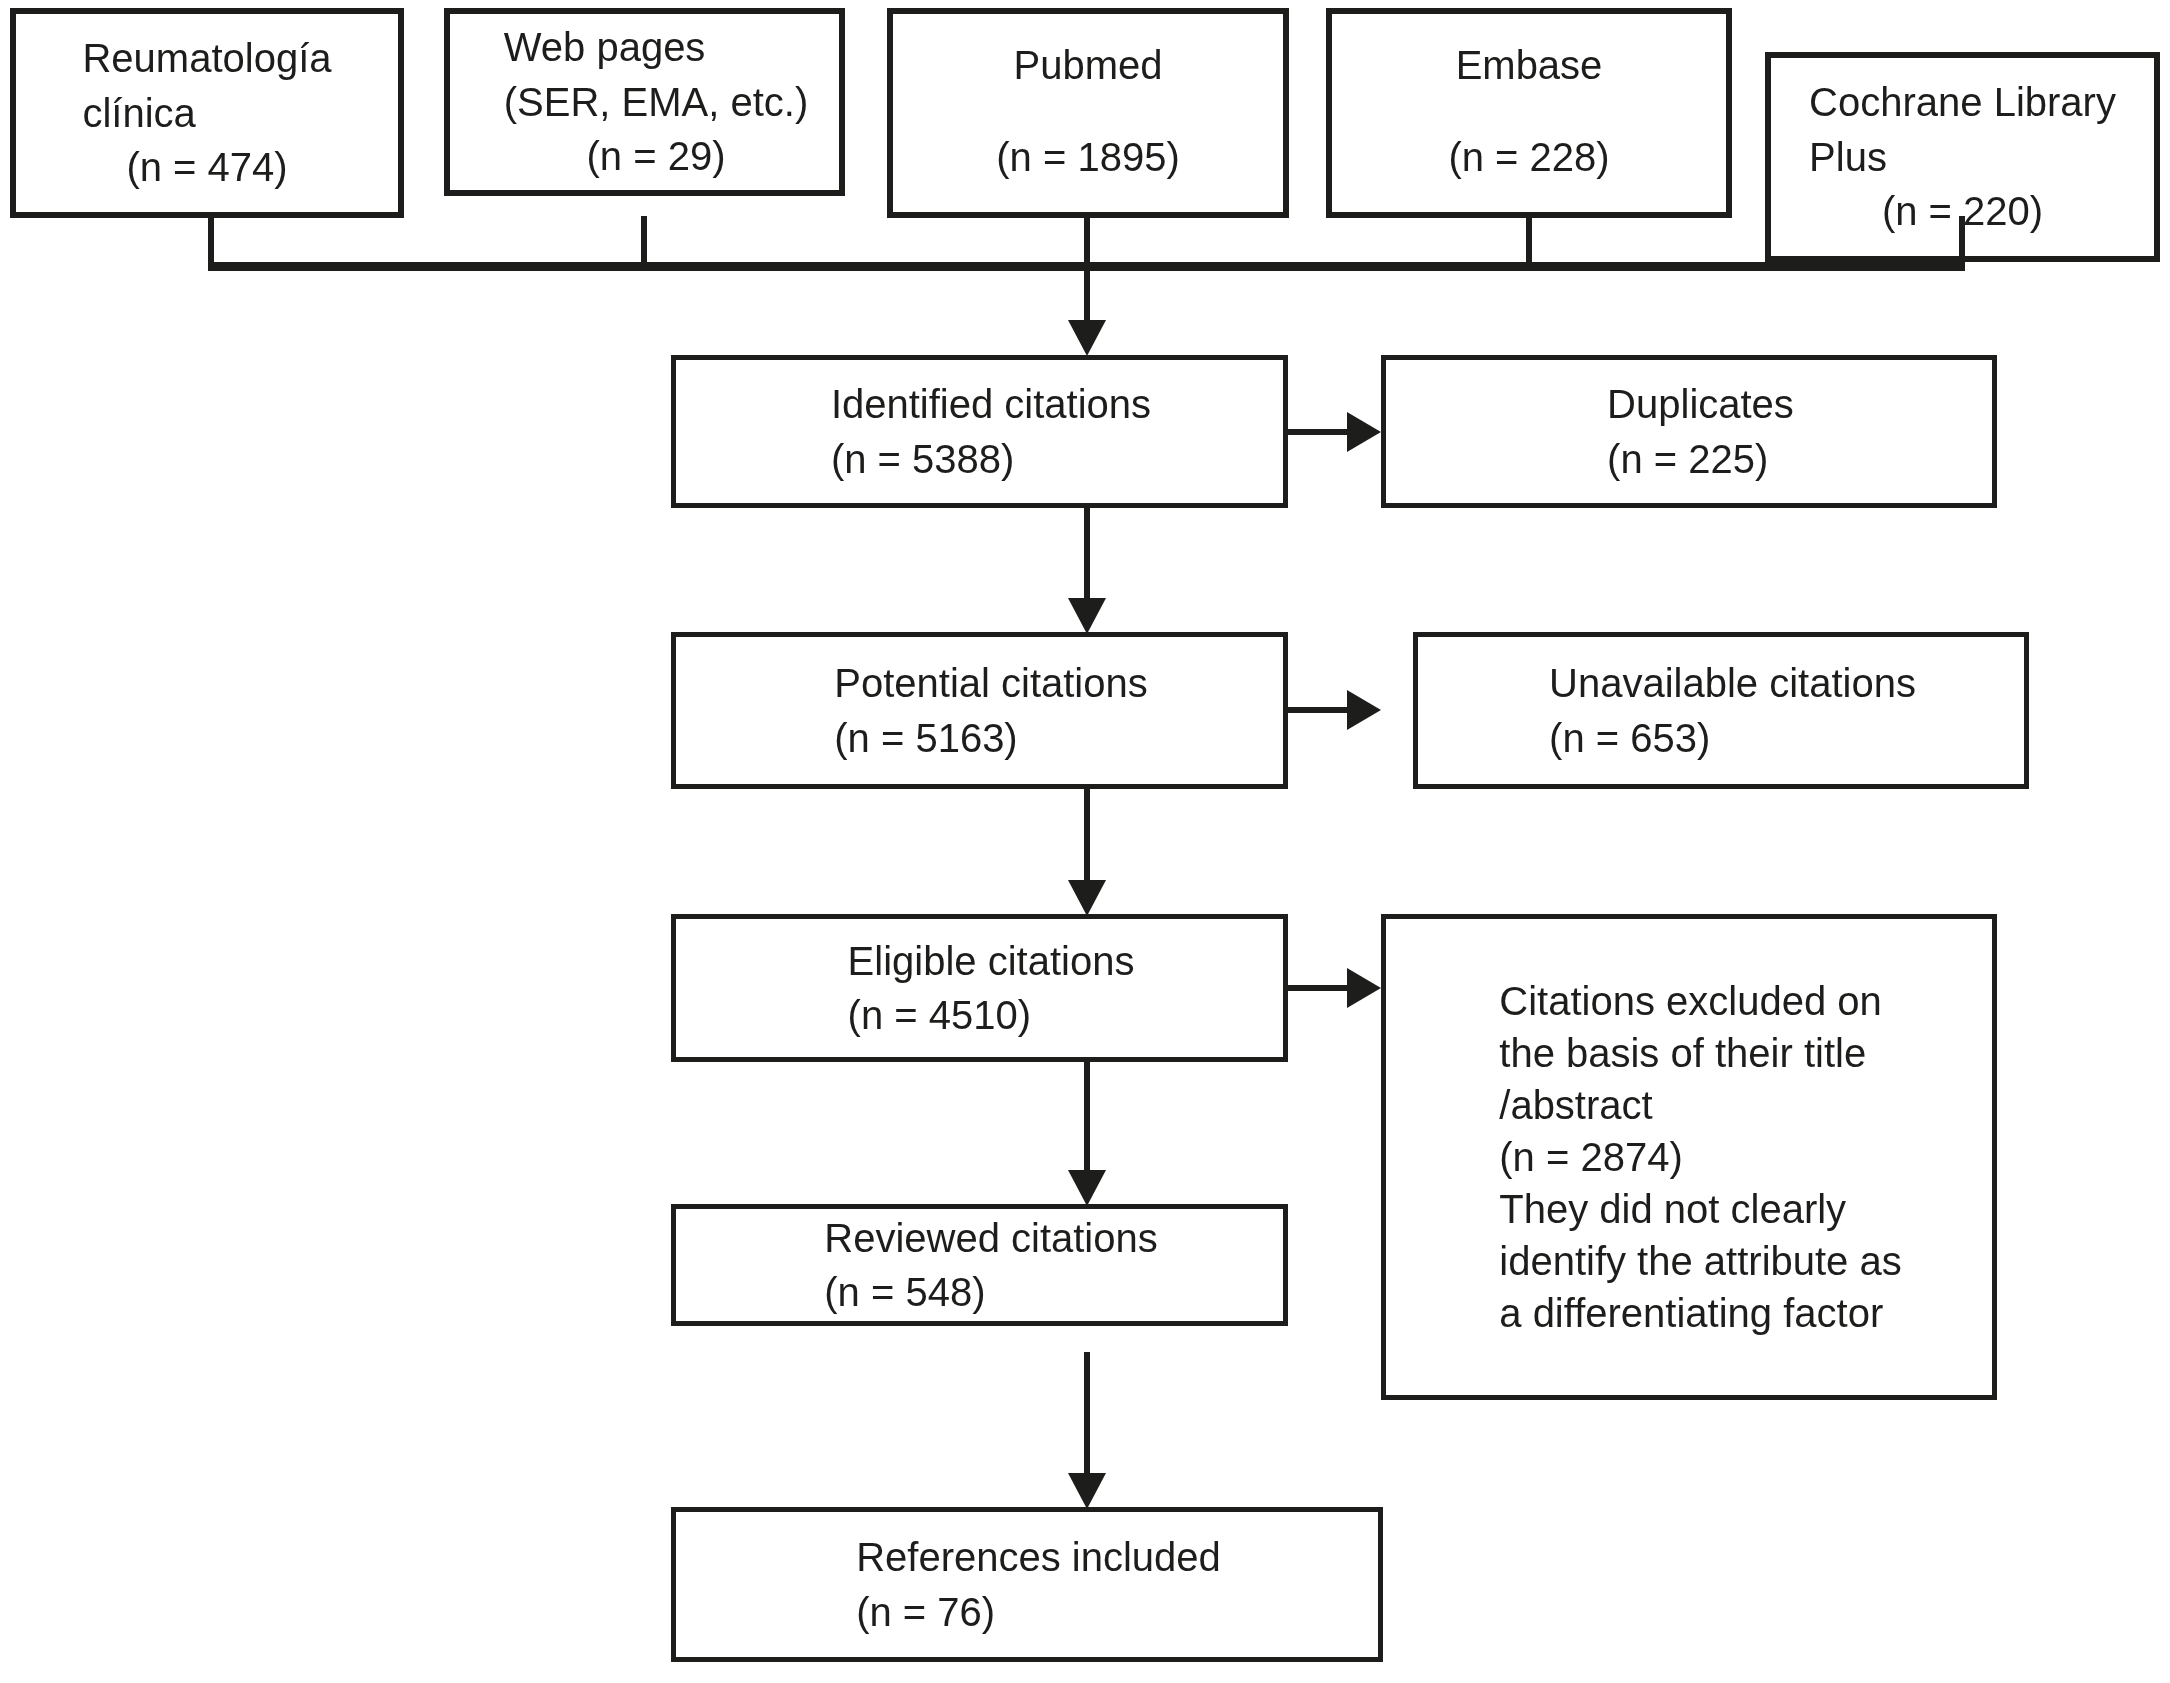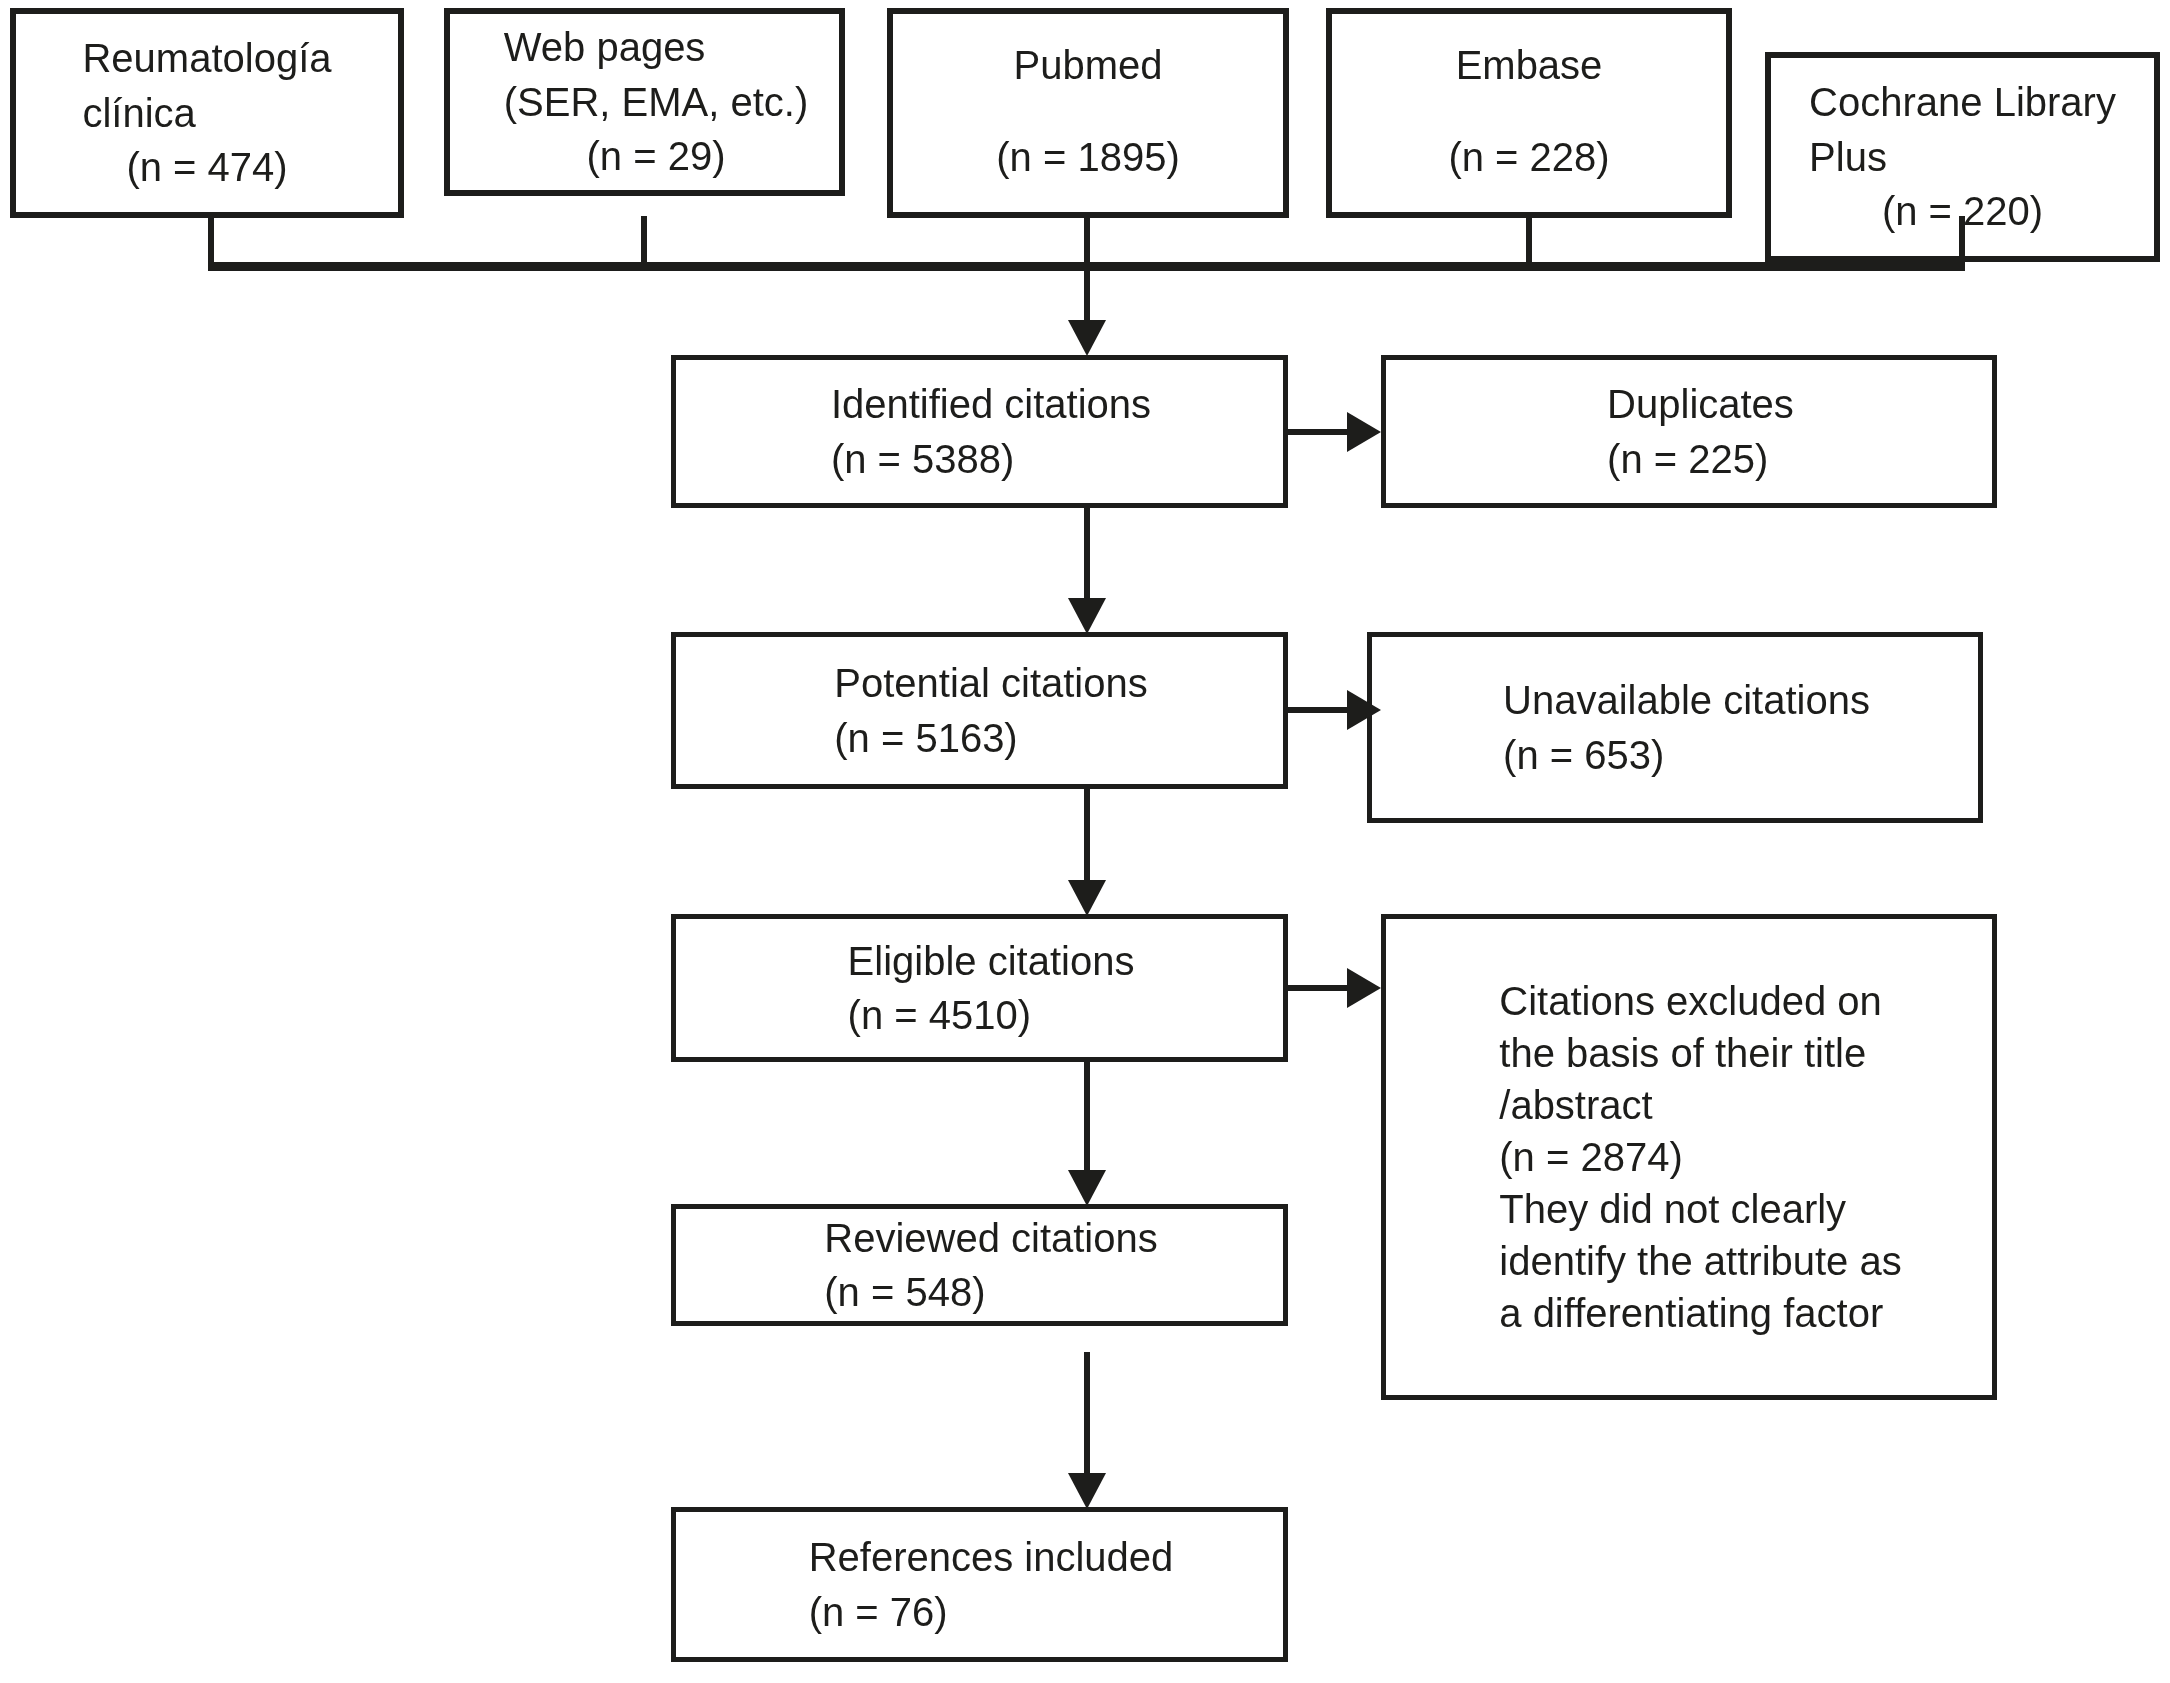--- a/index.html
+++ b/index.html
@@ -105,31 +105,31 @@
   <div class="box thin" style="left:671px;top:914px;width:617px;height:148px;">
     <span class="box-text">Eligible citations
 (n = 4510)</span>
   </div>
 
   <div class="box thin" style="left:671px;top:1204px;width:617px;height:122px;">
     <span class="box-text">Reviewed citations
 (n = 548)</span>
   </div>
 
-  <div class="box thin" style="left:671px;top:1507px;width:617px;height:155px;">
+  <div class="box thin" style="left:671px;top:1507px;width:712px;height:155px;">
     <span class="box-text">References included
 (n = 76)</span>
   </div>
 
   <div class="box thin" style="left:1381px;top:355px;width:616px;height:153px;">
     <span class="box-text">Duplicates
 (n = 225)</span>
   </div>
 
-  <div class="box thin" style="left:1367px;top:632px;width:616px;height:191px;">
+  <div class="box thin" style="left:1413px;top:632px;width:616px;height:157px;">
     <span class="box-text">Unavailable citations
 (n = 653)</span>
   </div>
 
   <div class="box thin" style="left:1381px;top:914px;width:616px;height:486px;">
     <span class="box-text excluded-text">Citations excluded on
 the basis of their title
 /abstract
 (n = 2874)
 They did not clearly

